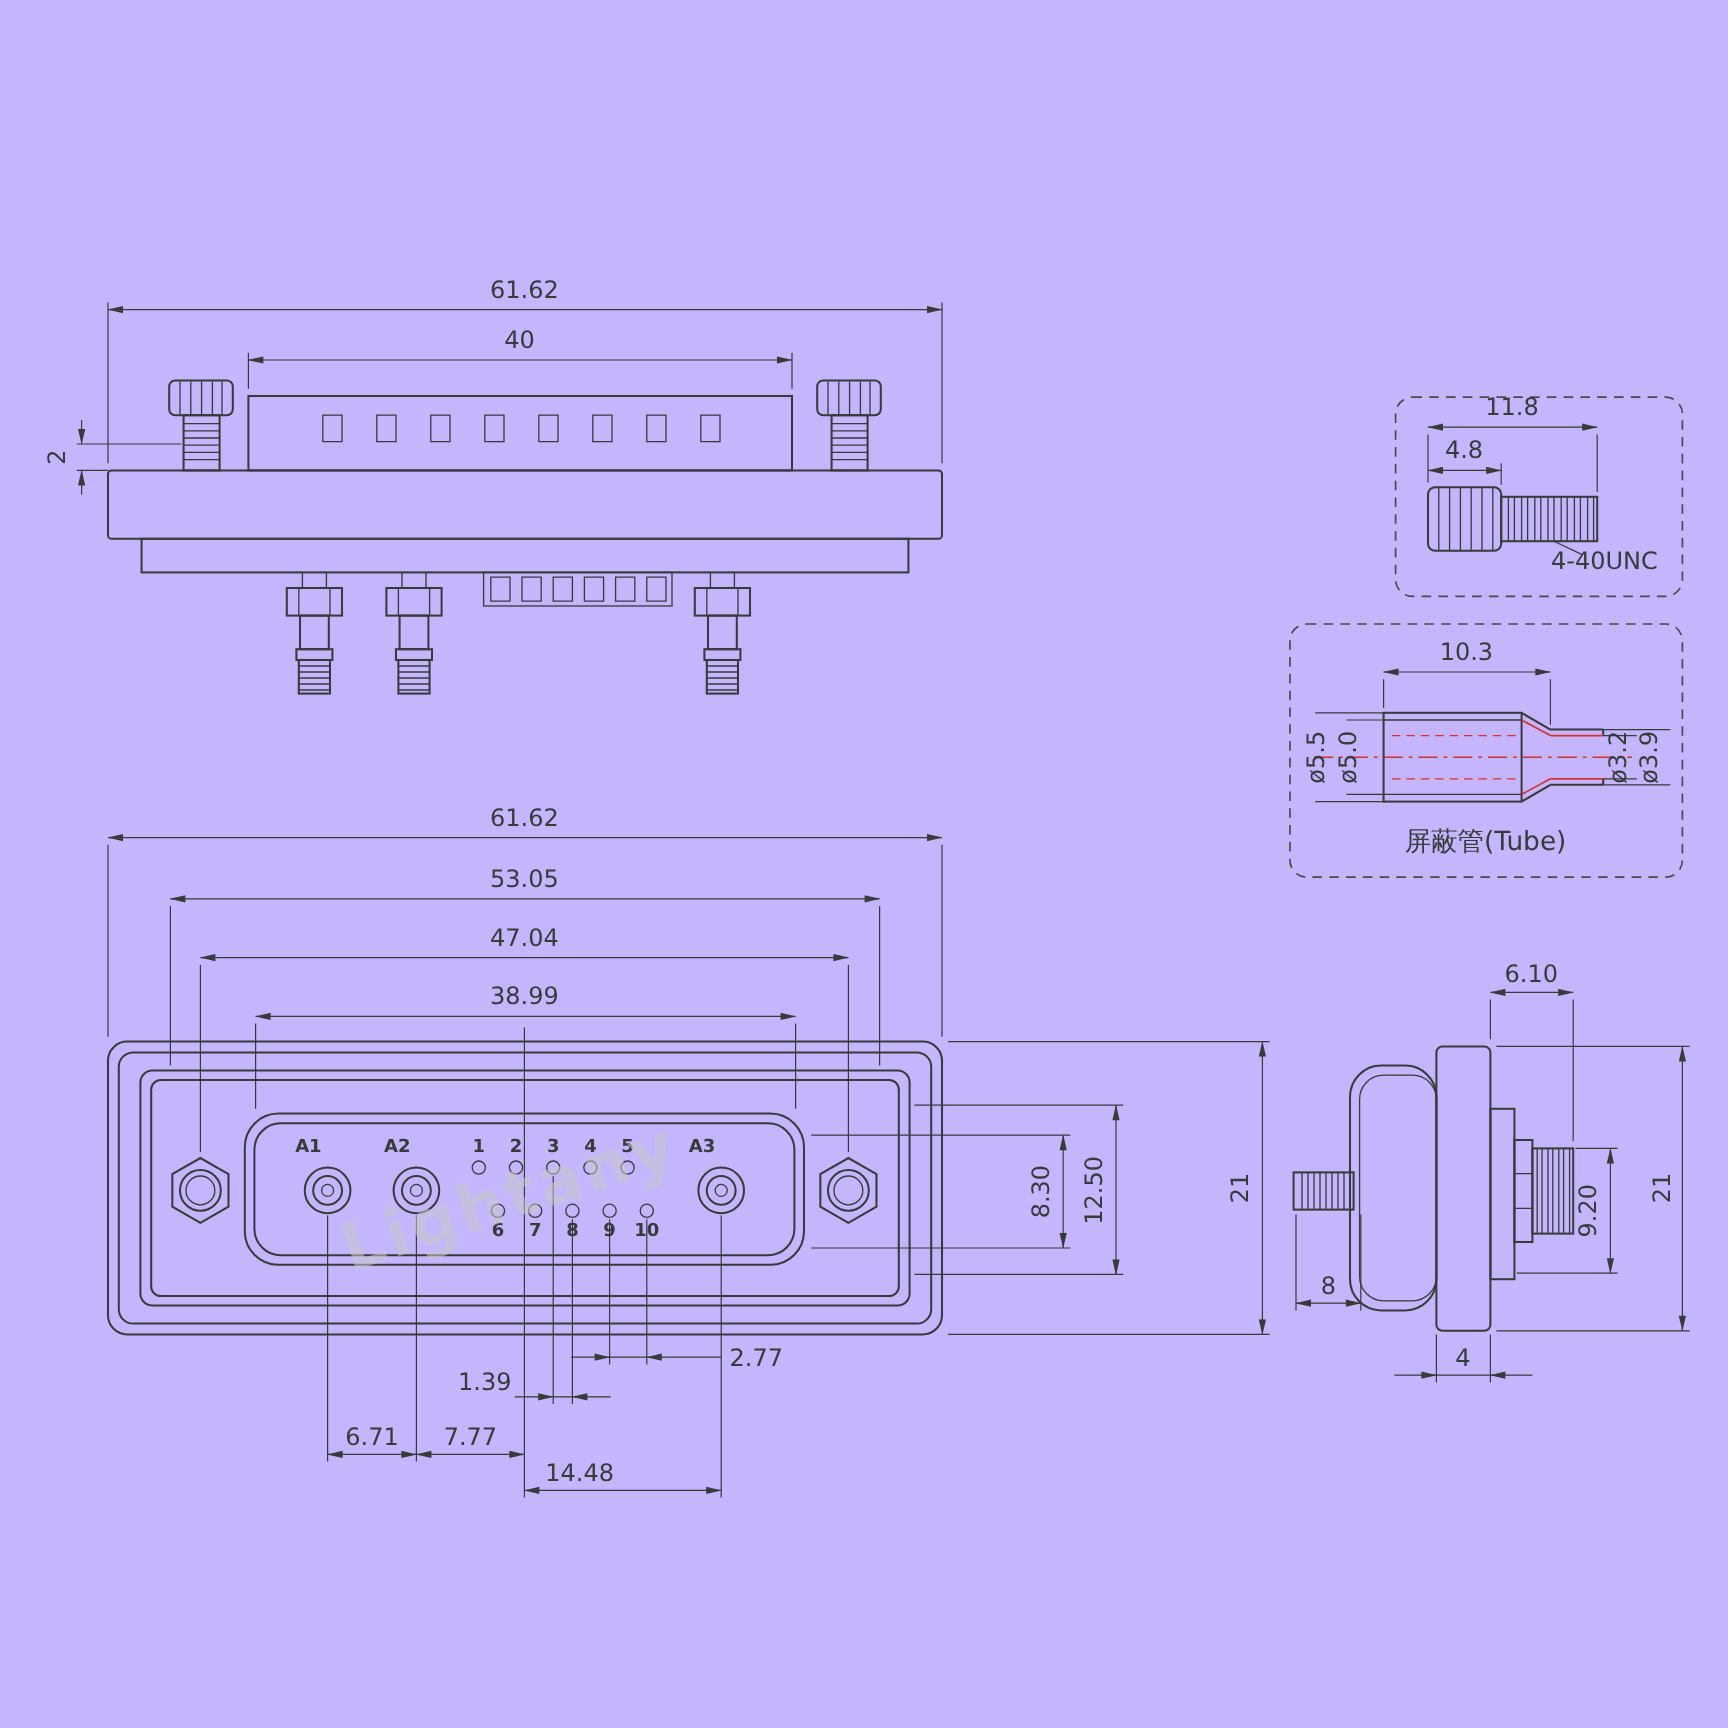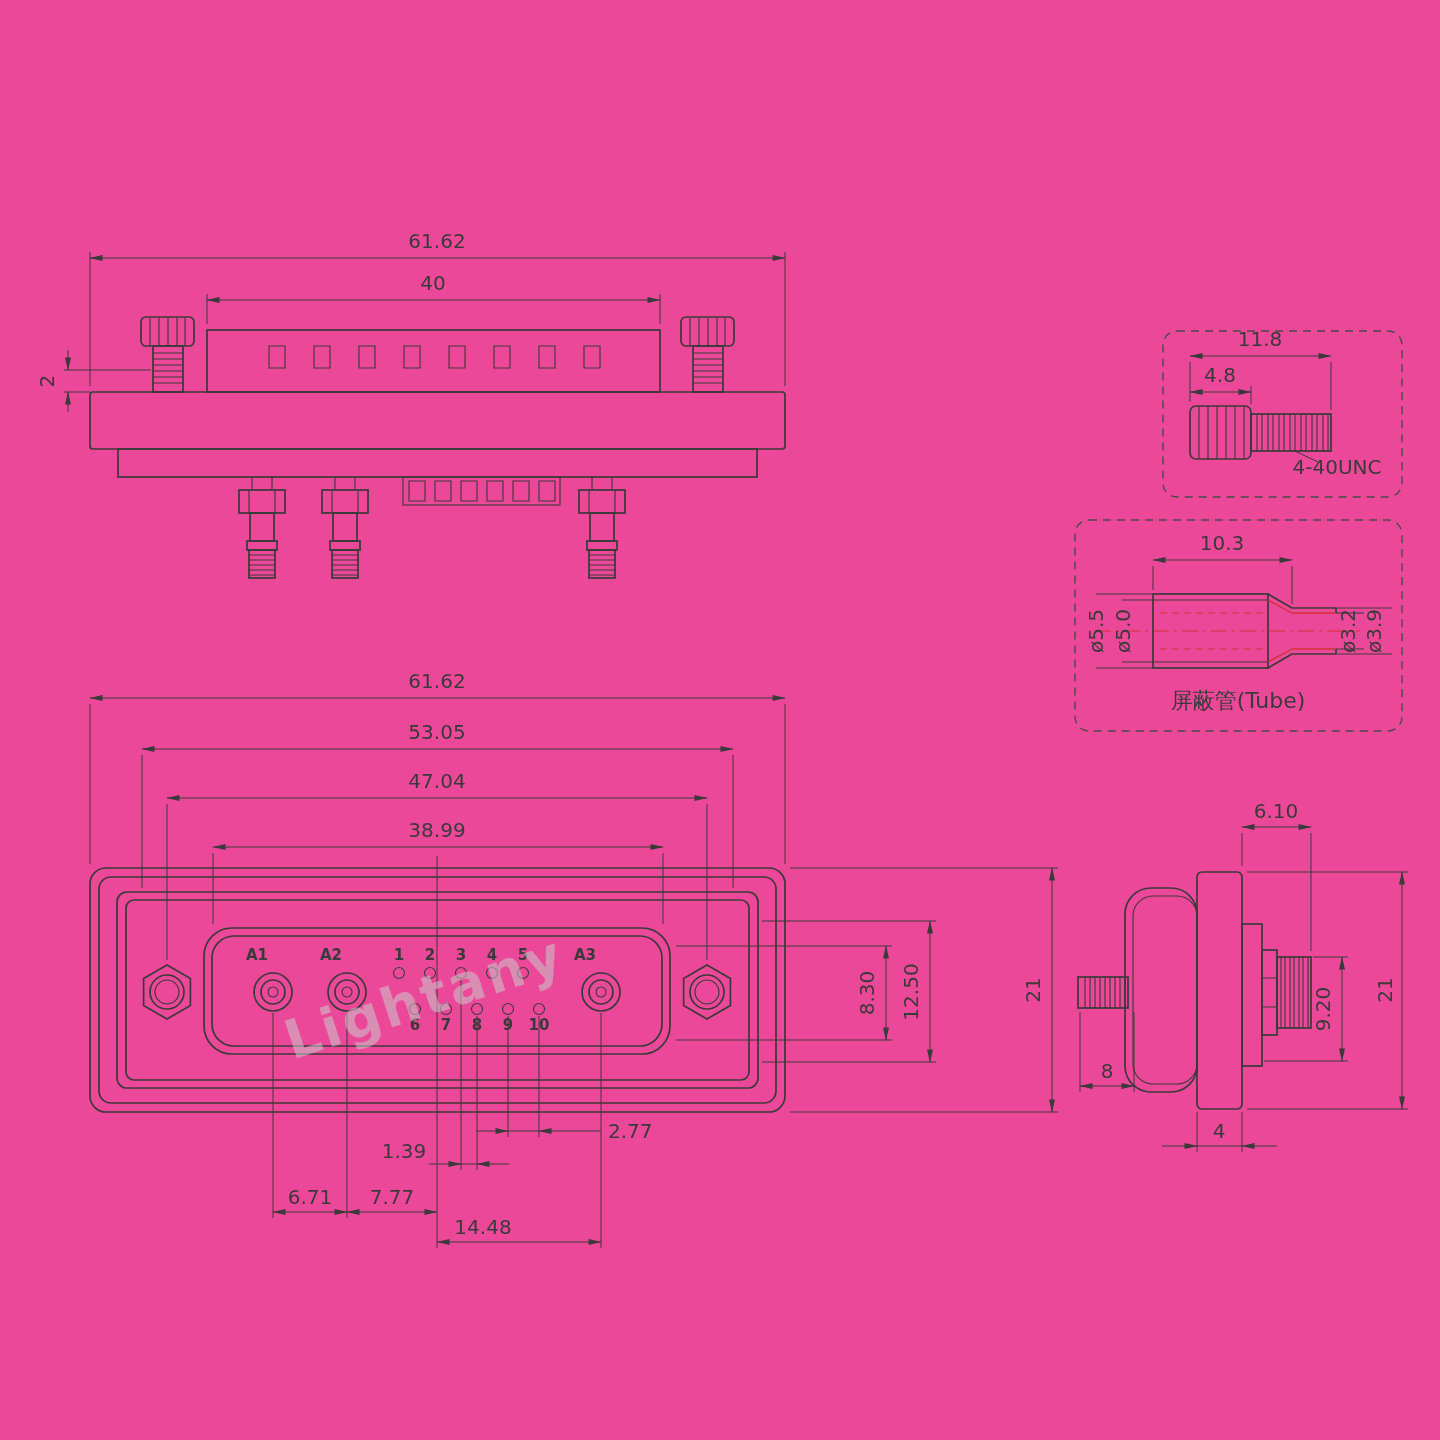--- a/index.html
+++ b/index.html
@@ -1,16 +1,16 @@
 <!DOCTYPE html>
 <html><head>
 <meta charset="utf-8">
 <style>
   html,body{margin:0;padding:0;background:#ffffff;}
-  .stage{position:relative;width:1440px;height:1440px;background:#ec4899;font-family:"DejaVu Sans","Liberation Sans",sans-serif;}
+  .stage{position:relative;width:1440px;height:1440px;background:#c4b5fd;font-family:"DejaVu Sans","Liberation Sans",sans-serif;}
   svg{position:absolute;left:0;top:0;}
   .ol  {fill:none;stroke:#3a3a3a;stroke-width:1.7;stroke-linejoin:miter;}
   .ol2 {fill:none;stroke:#3a3a3a;stroke-width:1.1;}
   .dl  {fill:none;stroke:#3a3a3a;stroke-width:1;}
   .red {fill:none;stroke:#cf3333;stroke-width:1.4;}
   .redd{fill:none;stroke:#cf3333;stroke-width:1.1;stroke-dasharray:7 5;}
   .cl  {fill:none;stroke:#cf3333;stroke-width:1.2;stroke-dasharray:16 5 3 5;}
   .dash{fill:none;stroke:#4a4a4a;stroke-width:1.4;stroke-dasharray:8 6;}
   .dim {font-size:20px;fill:#3a3a3a;text-anchor:middle;}
   .pin {font-size:15px;font-weight:bold;fill:#3a3a3a;text-anchor:middle;}

